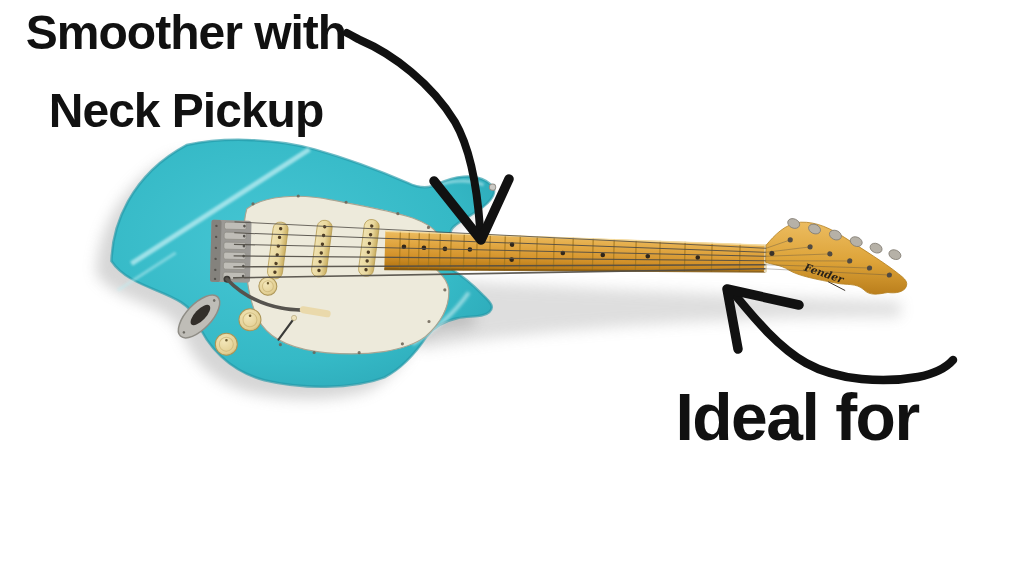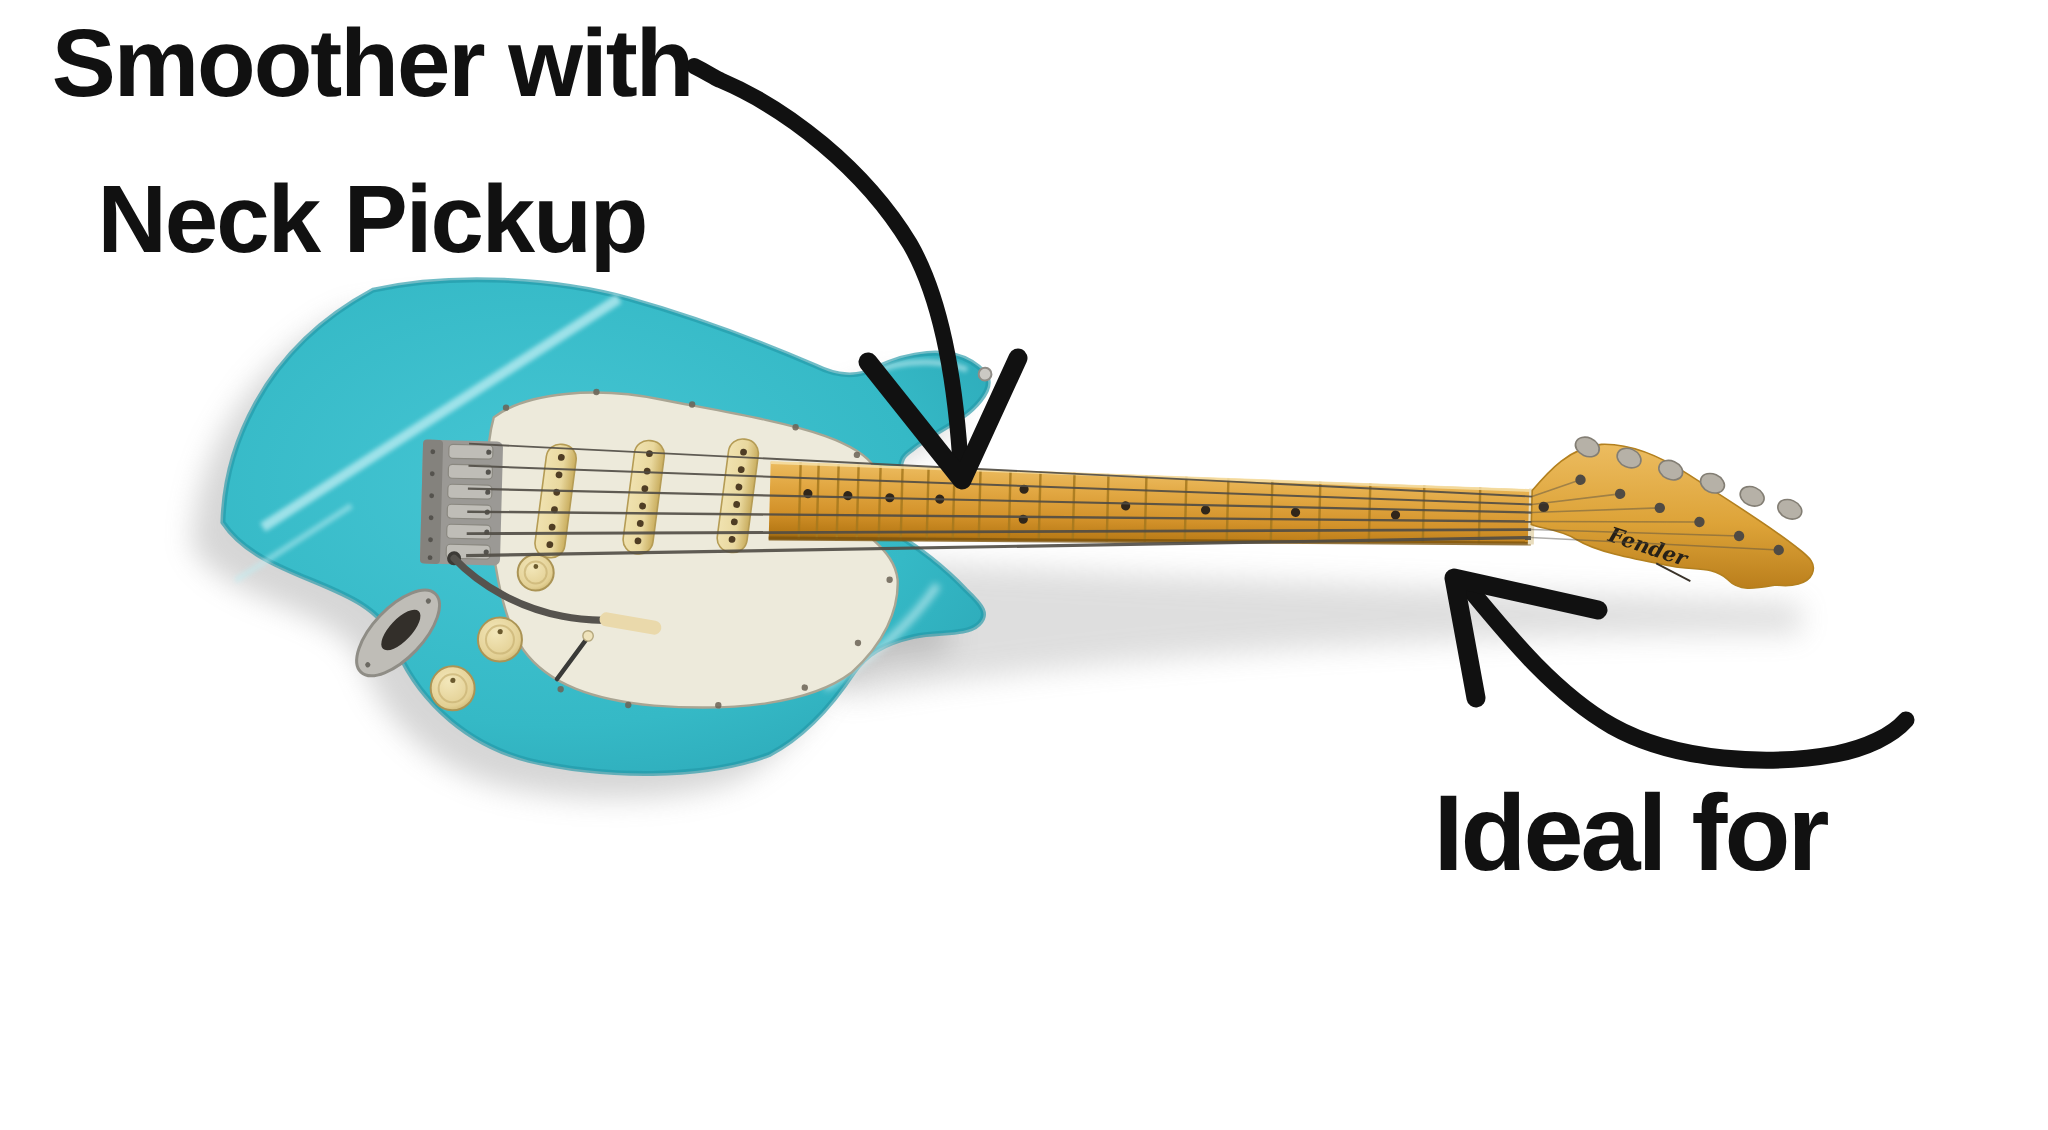--- a/index.html
+++ b/index.html
@@ -4,21 +4,21 @@
 <style>
   html,body{margin:0;padding:0;}
   body{width:1024px;height:565px;position:relative;overflow:hidden;
        background:var(--background,#ffffff);
        font-family:"Liberation Sans",sans-serif;}
   .stage{position:absolute;inset:0;width:1024px;height:565px;}
   svg{position:absolute;left:0;top:0;}
   .ann{position:absolute;text-align:center;color:var(--annotation-text,#111111);
        font-weight:700;}
   #ann-neck{left:-6px;top:-6px;width:384px;font-size:48px;line-height:78px;letter-spacing:-1px;}
-  #ann-bridge{left:613px;top:379px;width:404px;font-size:54px;line-height:77px;letter-spacing:-1.5px;}
+  #ann-bridge{left:595px;top:379px;width:404px;font-size:66px;line-height:77px;letter-spacing:-1.5px;}
 </style>
 </head>
 <body>
 
 <div class="stage">
 
 <svg width="1024" height="565" viewBox="0 0 1024 565">
   <defs>
     <filter id="blur8" x="-30%" y="-30%" width="160%" height="160%">
           <feGaussianBlur stdDeviation="7"></feGaussianBlur>

